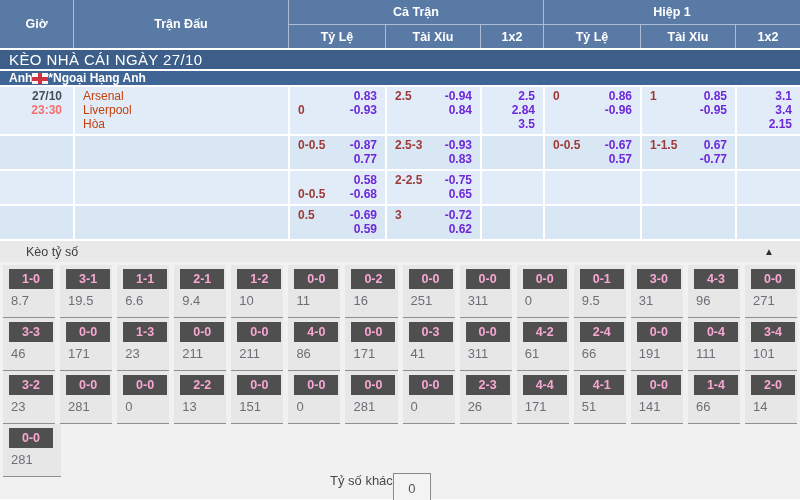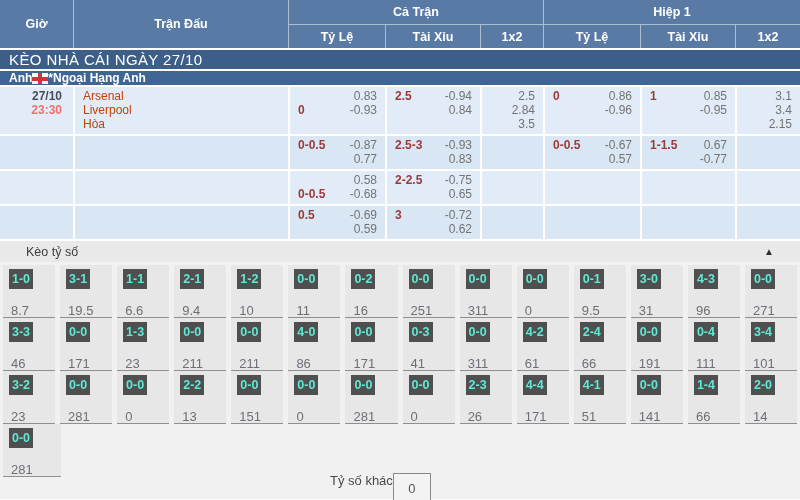--- a/index.html
+++ b/index.html
@@ -53,42 +53,42 @@
     display:grid;
     grid-template-columns:73px 215px 97px 95px 63px 97px 95px 65px;
     background:var(--row-blue,#e1ecf8);
     border-top:2px solid #fff;
   }
   .odds-row.alt{background:var(--row-blue-alt,#d9e6f3);}
   .o-cell{border-left:2px solid #fff;padding:2px 8px 3px;color:#686868;min-height:28px;}
   .o-cell:first-child{border-left:none;}
   .o-line{display:flex;justify-content:space-between;line-height:14px;min-height:14px;}
   .o-label{color:var(--label-red,#9c3a38);font-weight:bold;}
-  .o-val{margin-left:auto;color:#737373;}
+  .o-val{margin-left:auto;color:#6d28d9;font-weight:bold;}
   .o-gio{text-align:right;padding-right:11px;border-radius:12px;}
   .o-date{color:#474c59;font-weight:bold;line-height:14px;}
   .o-time{color:var(--time-red,#f2706d);font-weight:bold;line-height:14px;}
   .o-team{color:#c2410c;line-height:14px;}
 
   
   .score-section{background:#f1f1f1;margin-top:2px;height:258px;position:relative;}
   .score-header{
     height:21px;background:#e9e9e9;display:flex;align-items:center;
     justify-content:space-between;padding:0 26px;color:#3d3d3d;font-size:12.5px;
   }
   .collapse{font-size:10px;color:#2f2f2f;cursor:pointer;}
   .score-rows{padding:3px 3px 0;}
   .score-row{display:flex;gap:5px;margin-bottom:0;}
   .score-cell{
     flex:1 1 0;background:#e7e7e7;border-bottom:1px solid #8f8f8f;
     padding:4px 0 4px 6px;height:44px;box-sizing:content-box;
   }
   .score-box{
-    display:block;width:24px;background:var(--box-gray,#4f4f4f);color:#5eead4;
-    font-weight:bold;font-size:12.5px;text-align:center;padding:3px 0;margin-bottom:14px;
+    display:block;width:44px;background:var(--box-gray,#4f4f4f);color:#f9a8d4;
+    font-weight:bold;font-size:12.5px;text-align:center;padding:3px 0;margin-bottom:4px;
   }
   .score-val{color:#6e6e76;font-size:13px;line-height:15px;padding-left:2px;}
   .score-row-last .score-cell{flex:0 0 52px;}
   .other-score{
     position:absolute;left:330px;top:232px;display:flex;gap:0;
     color:#4a4a4a;font-size:13px;
   }
   .other-box{
     width:36px;height:28px;background:#f3f3f3;border:1px solid #8a8a8a;
     display:flex;align-items:center;justify-content:center;color:#555;font-size:13px;

